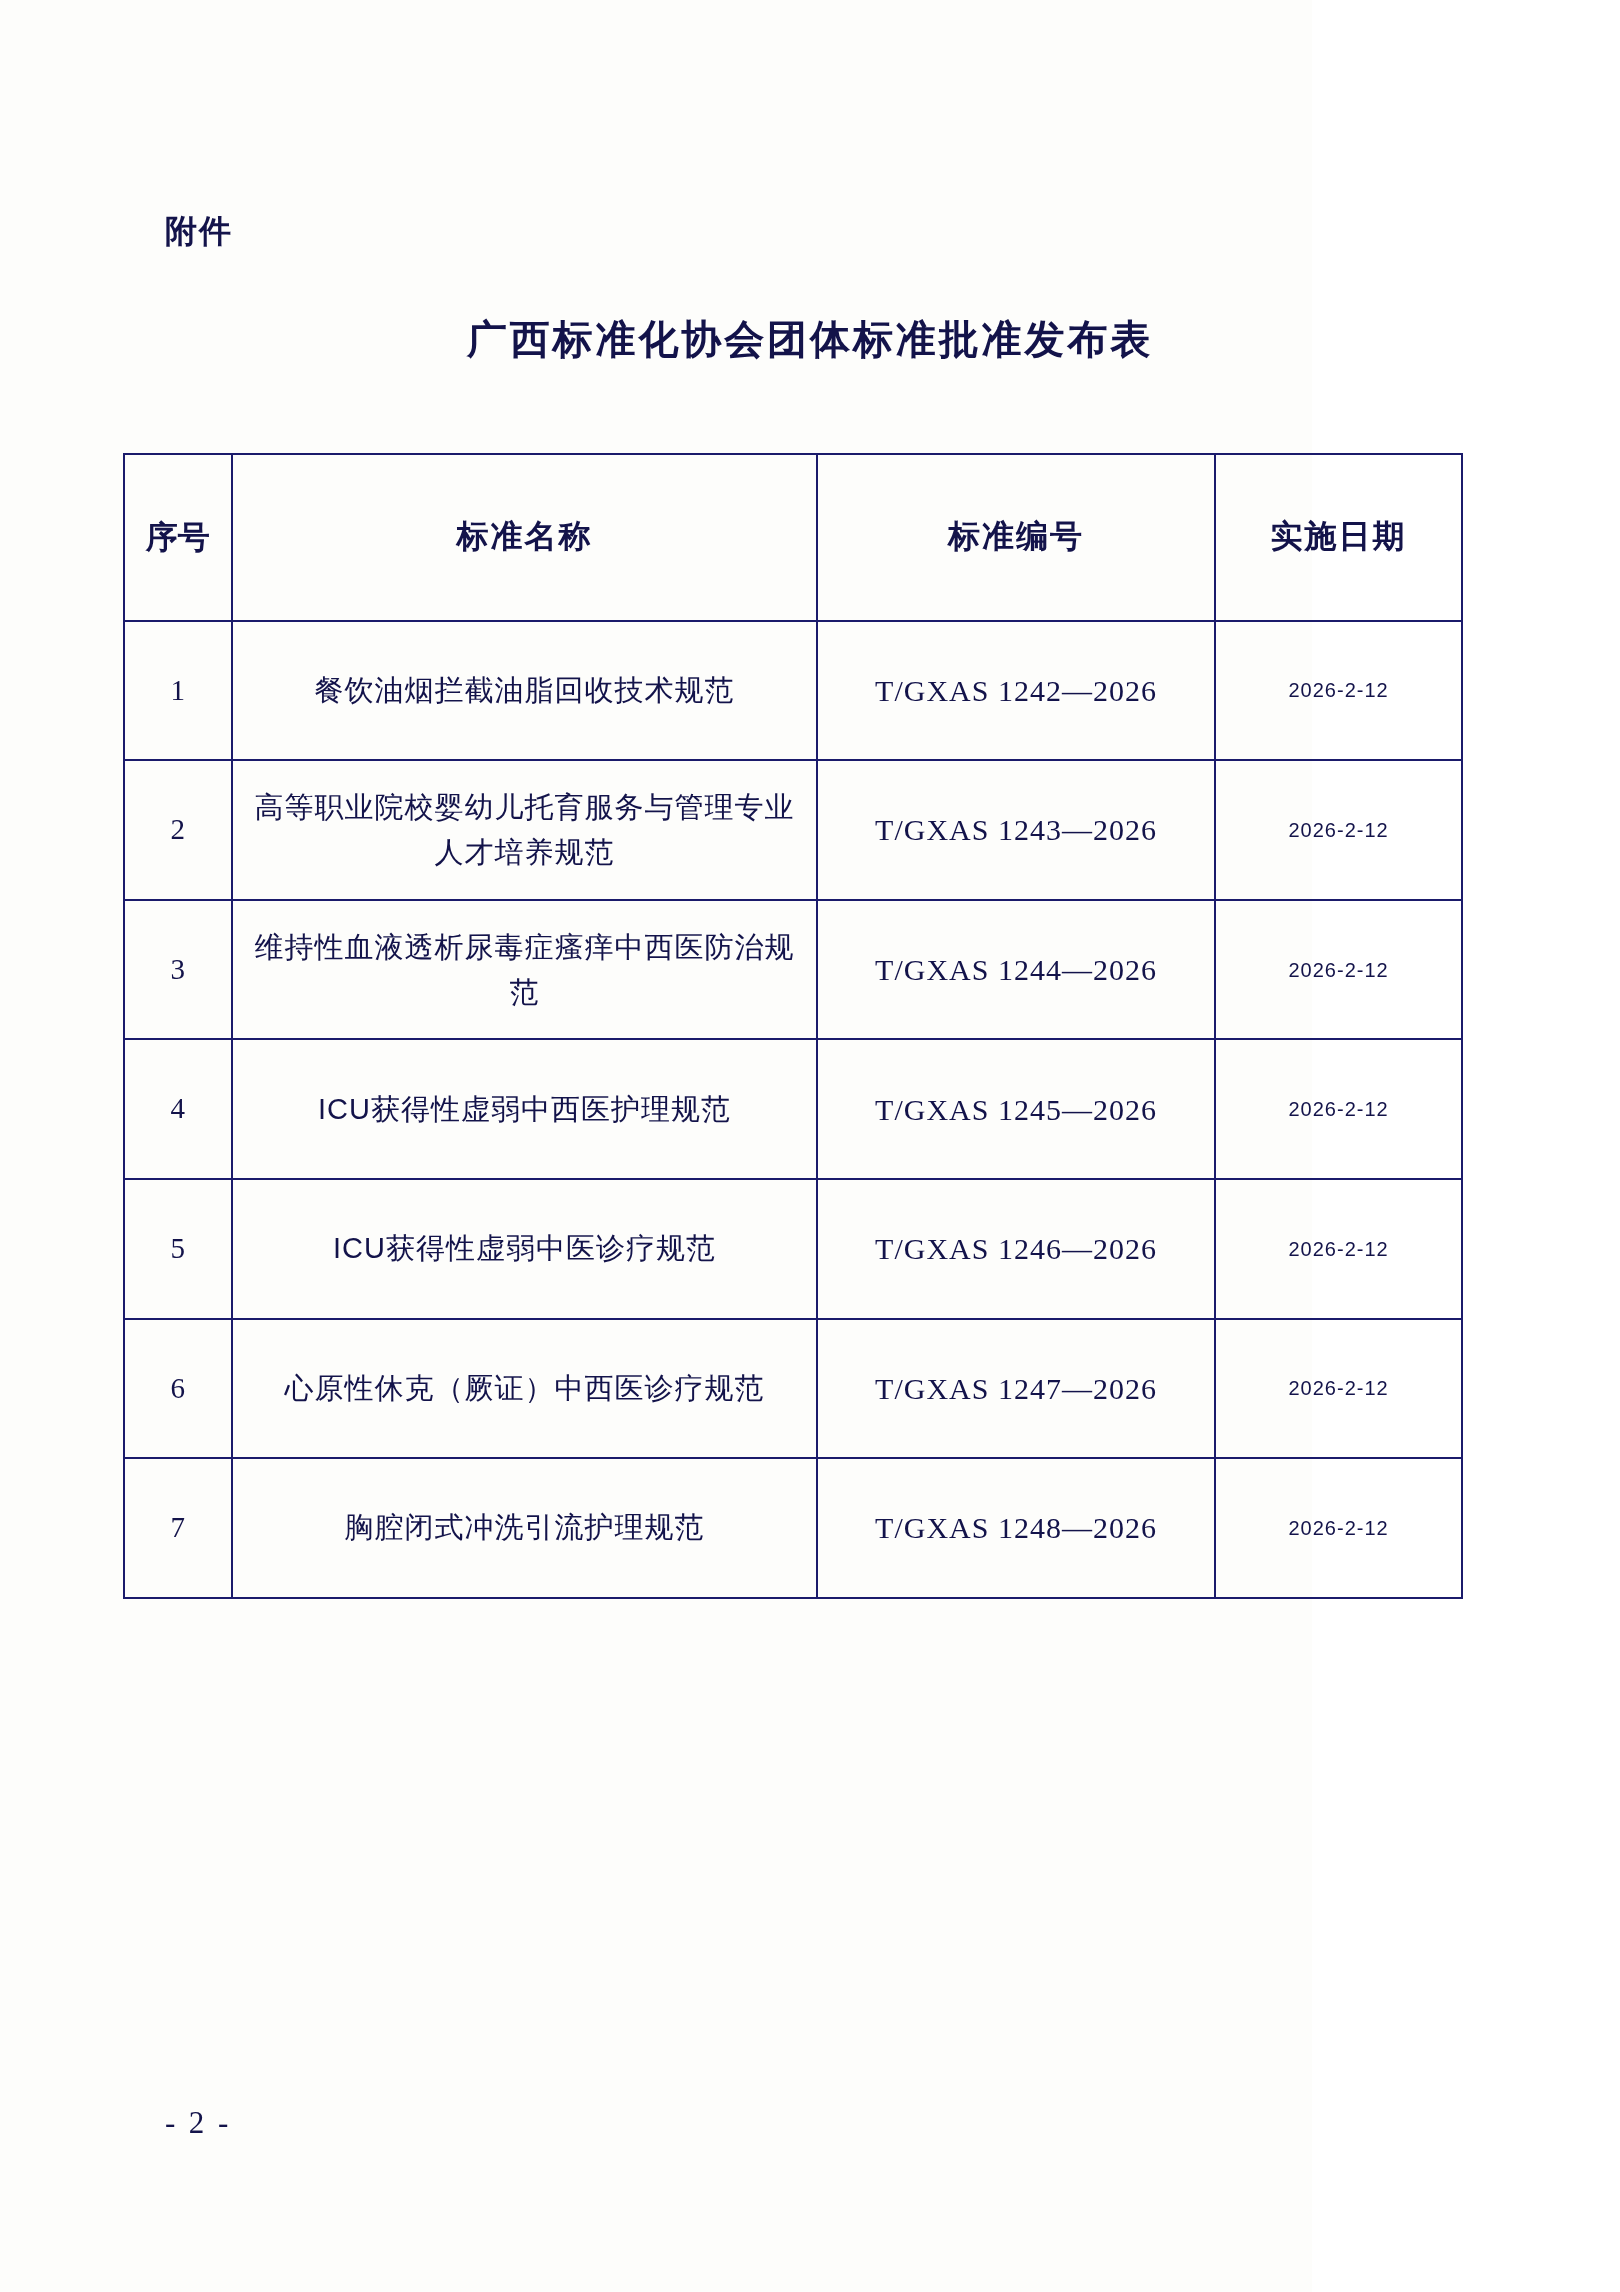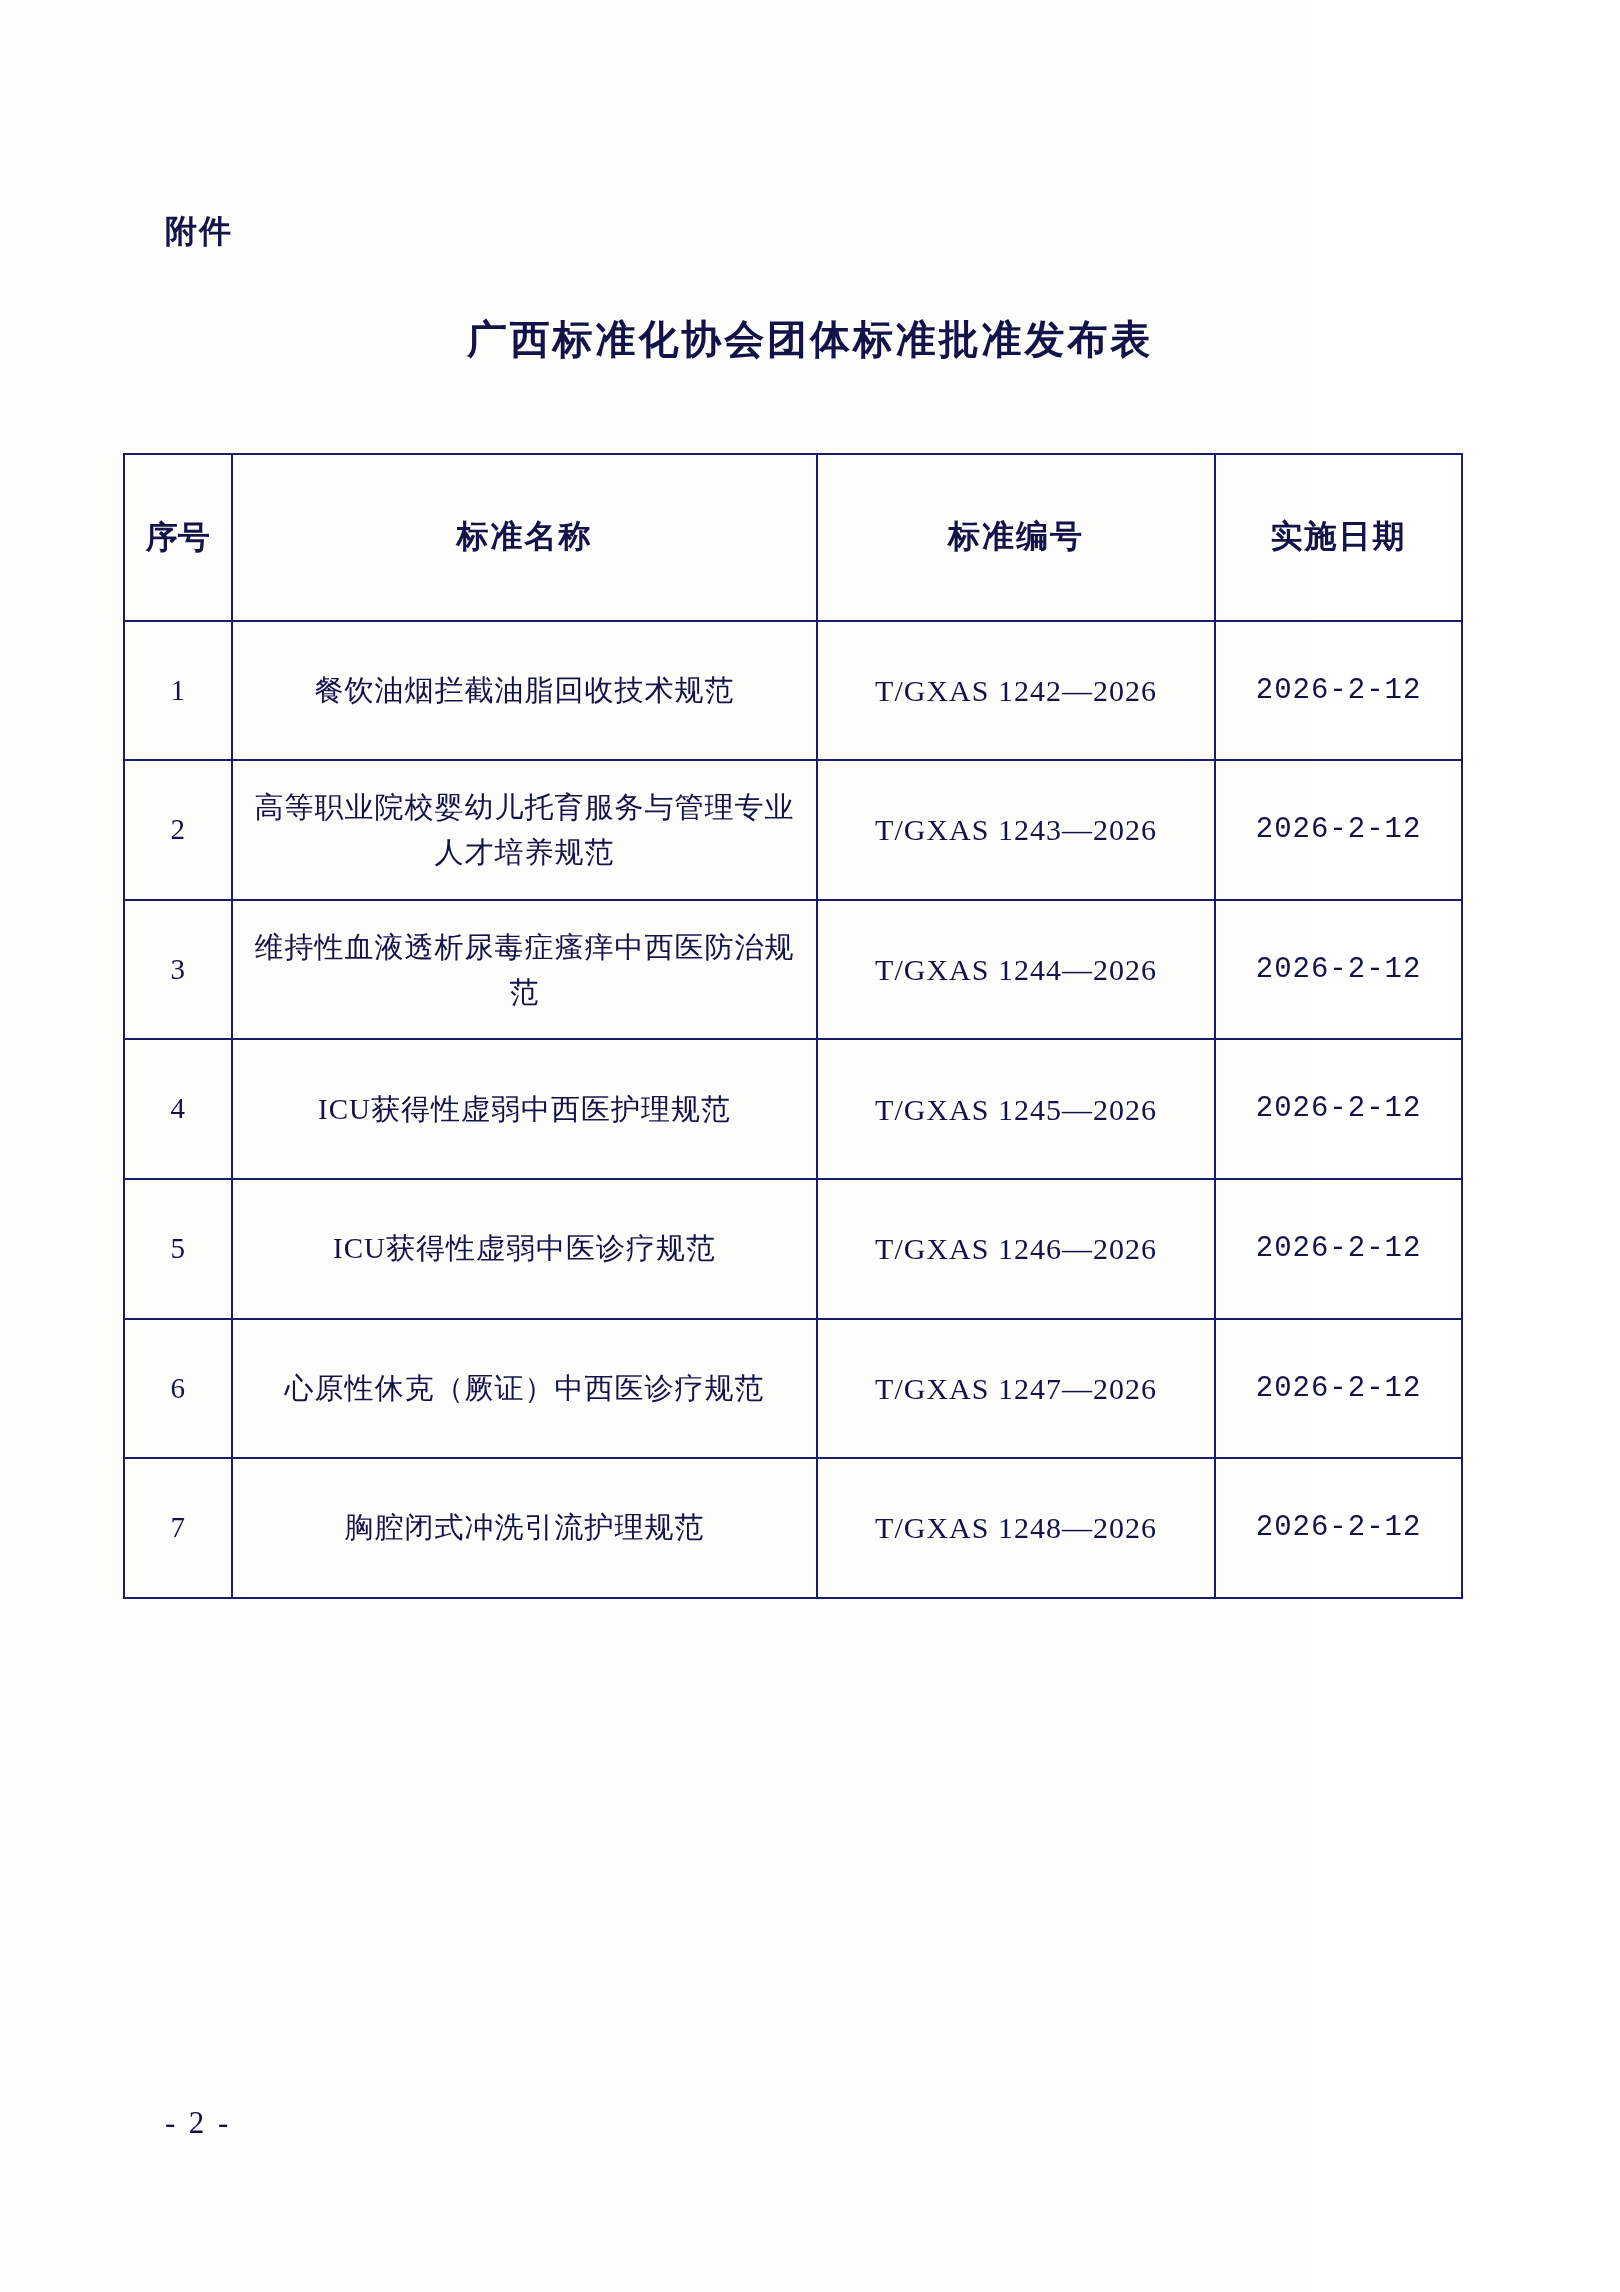--- a/index.html
+++ b/index.html
@@ -78,35 +78,35 @@
   tbody td {
     height: 118px;
     font-size: 29px;
     line-height: 1.5;
   }
   tbody td.cell-no {
     font-size: 29px;
     font-family: "Liberation Serif", serif;
   }
   tbody td.cell-name {
-    font-family: Liberation Serif, serif;
+    font-family: Liberation Sans, sans-serif;
     font-size: 29px;
     letter-spacing: 1px;
     line-height: 1.55;
     padding-left: 16px;
     padding-right: 15.7px;
   }
   tbody td.cell-code {
     font-family: "Liberation Serif", serif;
     font-size: 30px;
     letter-spacing: 1px;
   }
   tbody td.cell-date {
-    font-family: Liberation Mono, monospace;
-    font-size: 29px;
+    font-family: Liberation Sans, sans-serif;
+    font-size: 20px;
     letter-spacing: 1px;
   }
   .page-number {
     position: absolute;
     left: 165px;
     top: 2105px;
     font-size: 31px;
     color: #13134a;
     font-family: "Liberation Serif", serif;
     letter-spacing: 2.9px;

